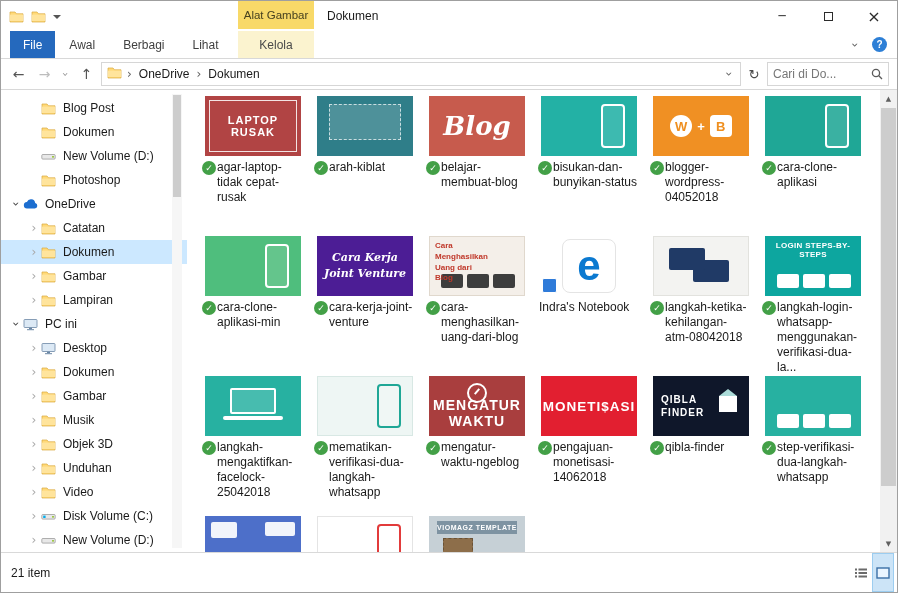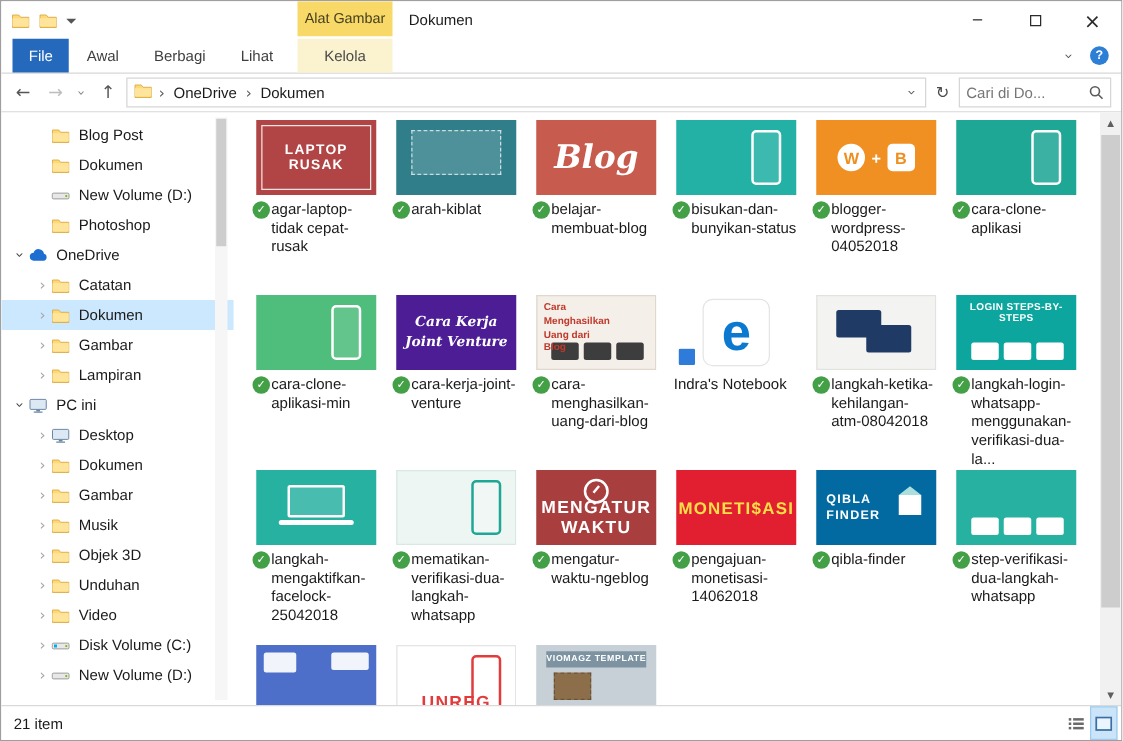--- a/index.html
+++ b/index.html
@@ -105,21 +105,21 @@
   .m-edge .m-letter { background:none; width:auto; height:auto; border-radius:0; color:inherit; font-size:42px; line-height:1; }
 
   
   .v-scrollbar { width:17px; flex:0 0 auto; background:#f1f1f1; position:relative; }
   .sb-arrow { position:absolute; left:0; width:17px; height:17px; display:flex; align-items:center; justify-content:center; font-family:"DejaVu Sans",sans-serif; font-size:7px; color:#5f5f5f; }
   .sb-arrow.up { top:0; }
   .sb-arrow.down { bottom:0; }
   .sb-thumb { position:absolute; left:1px; right:1px; top:18px; height:378px; background:#cdcdcd; }
 
   
-  .statusbar { height:28px; flex:0 0 auto; border-top:1px solid #d9d9d9; display:flex; align-items:center; justify-content:space-between; padding:0 3px 0 10px; background:#fff; }
+  .statusbar { height:40px; flex:0 0 auto; border-top:1px solid #d9d9d9; display:flex; align-items:center; justify-content:space-between; padding:0 3px 0 10px; background:#fff; }
   .view-toggles { display:flex; align-items:center; height:100%; }
   .view-btn { width:22px; height:100%; display:flex; align-items:center; justify-content:center; }
   .view-btn.active { background:#cce4f7; box-shadow:inset 0 0 0 1px #9ccdf0; }
 </style>
 </head>
 <body>
 
 <div class="window">
 
   <div class="titlebar">
@@ -511,27 +511,27 @@
             <div class="thumb" style="background: rgb(169, 62, 62);">
               <div class="motif m-clock" style="color: rgb(255, 255, 255);"></div>
               <div class="thumb-text ts-bottom" style="color: rgb(255, 255, 255);">MENGATUR
 WAKTU</div>
             </div>
             <span class="badge-check">✓</span>
             <div class="file-label">mengatur-waktu-ngeblog</div>
           </div>
           <div class="file-item">
             <div class="thumb" style="background: rgb(226, 31, 48);">
-              <div class="thumb-text ts-big" style="color: #fde047;">MONETI$ASI</div>
+              <div class="thumb-text ts-big" style="color: #ffffff;">MONETI$ASI</div>
             </div>
             <span class="badge-check">✓</span>
             <div class="file-label">pengajuan-monetisasi-14062018</div>
           </div>
           <div class="file-item">
-            <div class="thumb" style="background: #0369a1; padding-left: 34px;">
+            <div class="thumb" style="background: #0f172a; padding-left: 34px;">
               <div class="motif m-cube" style="color: rgb(255, 255, 255);"></div>
               <div class="thumb-text ts-left" style="color: rgb(255, 255, 255);">QIBLA
 FINDER</div>
             </div>
             <span class="badge-check">✓</span>
             <div class="file-label">qibla-finder</div>
           </div>
           <div class="file-item">
             <div class="thumb" style="background: rgb(39, 177, 161);">
               <div class="motif m-boxes" style="color: rgb(255, 255, 255);"></div>

